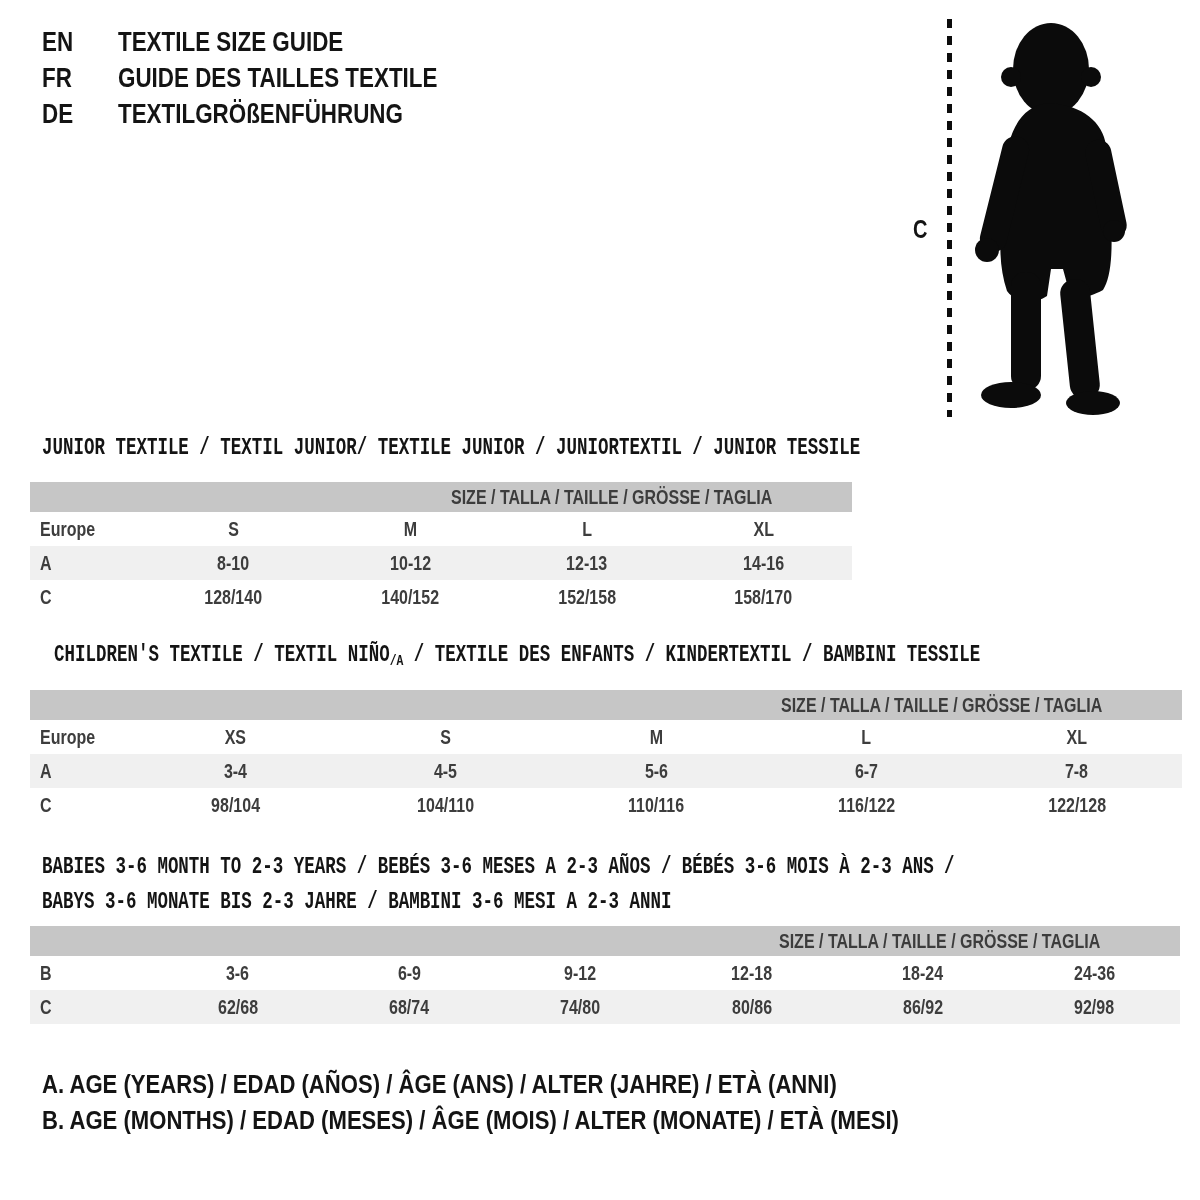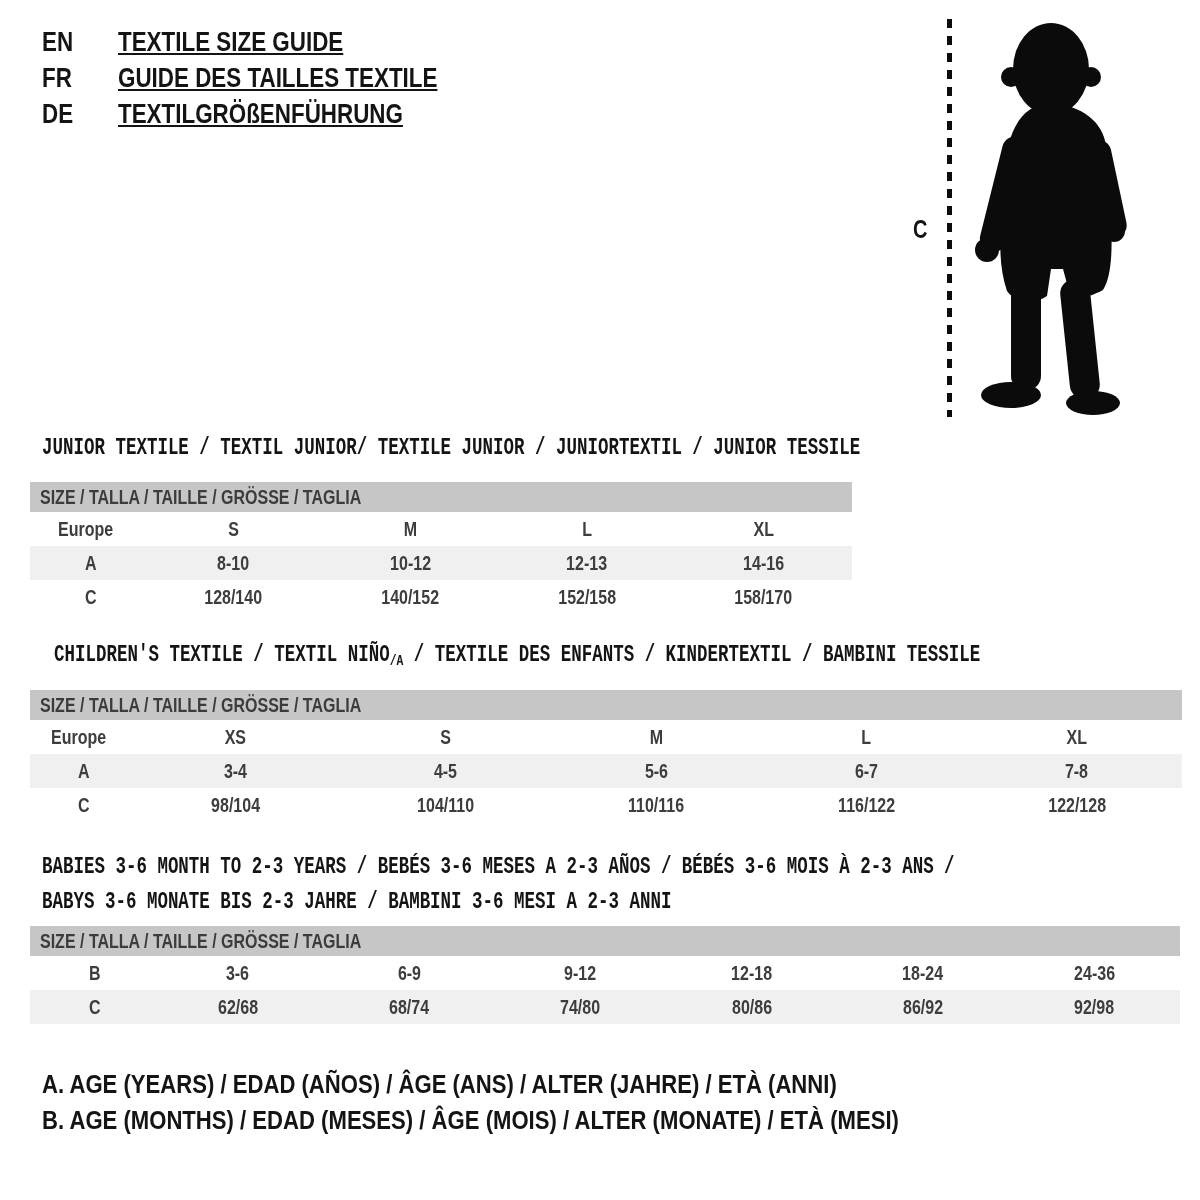--- a/index.html
+++ b/index.html
@@ -8,40 +8,40 @@
 
   
   .cnd,.cnd-c,.cnd-t,.cnd-n{display:inline-block;white-space:nowrap;}
   .cnd{transform:scaleX(0.80);transform-origin:0 50%;}
   .cnd-c{transform:scaleX(0.80);transform-origin:50% 50%;}
   .cnd-t{transform:scaleX(0.76);transform-origin:0 50%;}
   .cnd-n{transform:scaleX(0.85);transform-origin:0 50%;}
 
   
   .langs{position:absolute;left:42px;top:24px;}
-  .lang-row{display:flex;height:36px;align-items:center;font-size:28px;color:#141414;text-decoration:underline;}
+  .lang-row{display:flex;height:36px;align-items:center;font-size:28px;color:#141414;}
   .lang-code{width:76px;}
 
   
   .figure{position:absolute;left:905px;top:15px;width:260px;height:405px;}
   .fig-label{position:absolute;left:8px;top:200px;font-size:25px;color:#141414;}
   .dashline{position:absolute;left:42px;top:4px;width:5px;height:398px;
             background:repeating-linear-gradient(to bottom,#0c0c0c 0 9px,transparent 9px 17px);}
   .fig-svg{position:absolute;left:57px;top:2px;}
 
   
   .sec-title{position:absolute;left:42px;font-size:23px;color:#141414;line-height:26px;font-family:Liberation Mono, monospace;}
   .title-sub{font-size:15px;vertical-align:-4px;}
 
   
   .table{position:absolute;font-size:20px;color:#3d3d3d;}
-  .thead{height:30px;background:#c6c6c6;display:flex;align-items:center;padding-left:10px;color:#3c3c3c;}
+  .thead{height:30px;background:#c6c6c6;display:flex;align-items:center;padding-left:10px;color:#3c3c3c;justify-content:flex-end;}
   .trow{height:34px;display:flex;align-items:center;}
   .trow.shaded{background:#f0f0f0;}
-  .tlabel{box-sizing:border-box;padding-left:10px;flex:0 0 auto;text-align:center;}
+  .tlabel{box-sizing:border-box;padding-left:10px;flex:0 0 auto;}
   .junior .tlabel{width:115px;}
   .children .tlabel{width:100px;}
   .babies .tlabel{width:122px;}
   .tv{flex:1 1 0;text-align:center;}
 
   
   .notes{position:absolute;left:42px;top:1066px;font-size:26px;color:#141414;}
   .note-line{height:36px;display:flex;align-items:center;}
 </style>
 </head>

